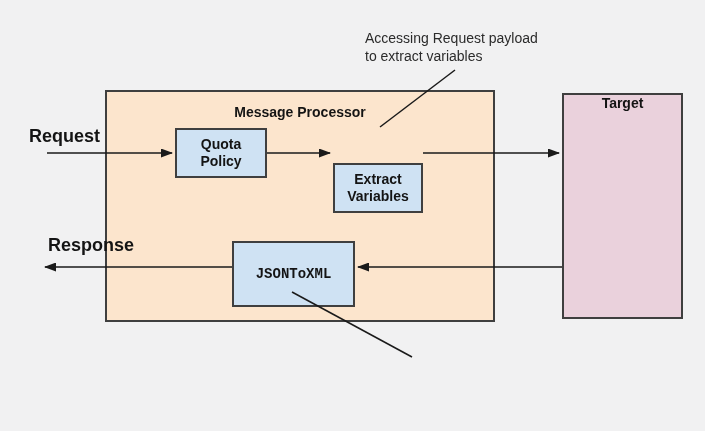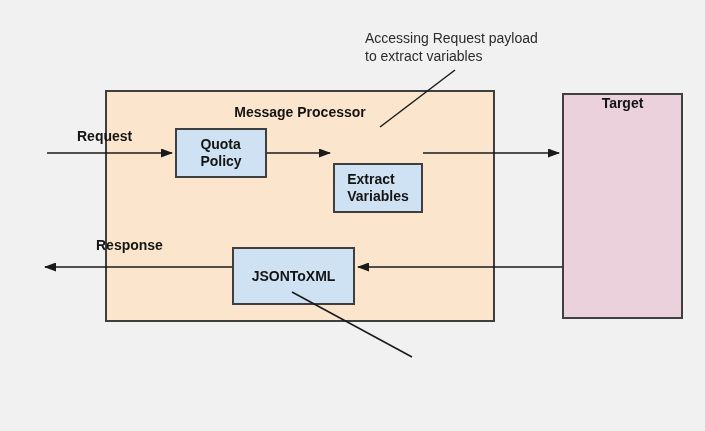--- a/index.html
+++ b/index.html
@@ -29,47 +29,47 @@
     padding-top: 12px;
     text-align: center;
     font-weight: bold;
     font-size: 14px;
     color: var(--text, #141414);
   }
   .node {
     display: flex;
     align-items: center;
     justify-content: center;
+    text-align: center;
     font-weight: bold;
     font-size: 14px;
     line-height: 17px;
     color: var(--text, #141414);
     background: var(--policy-fill, #cfe2f3);
     white-space: pre-line;
   }
   .quota   { left: 175px; top: 128px; width: 92px;  height: 50px; }
   .extract { left: 333px; top: 128px; width: 90px;  height: 50px; margin-top: 35px; }
-  .jsonxml { left: 232px; top: 247px; width: 123px; height: 58px; }
+  .jsonxml { left: 232px; top: 241px; width: 123px; height: 66px; font-family: Liberation Mono, monospace; }
   .target {
     left: 562px; top: 93px;
     width: 121px; height: 226px;
     background: var(--target-fill, #ead1dc);
     display: flex;
     justify-content: center;
     font-weight: bold;
     font-size: 14px;
     color: var(--text, #141414);
   }
   .flow-label {
     position: absolute;
     font-weight: bold;
-    font-size: 14px;
+    font-size: 18px;
     line-height: 16px;
     color: var(--text, #141414);
-    margin-left: 48px;
   }
   .request-label  { left: 29px; top: 128px; }
   .response-label { left: 16px; top: 237px; padding-left: 32px; }
   .annotation {
     position: absolute;
     font-size: 14px;
     line-height: 18px;
     color: var(--annotation-text, #2b2b2b);
     white-space: pre-line;
   }

